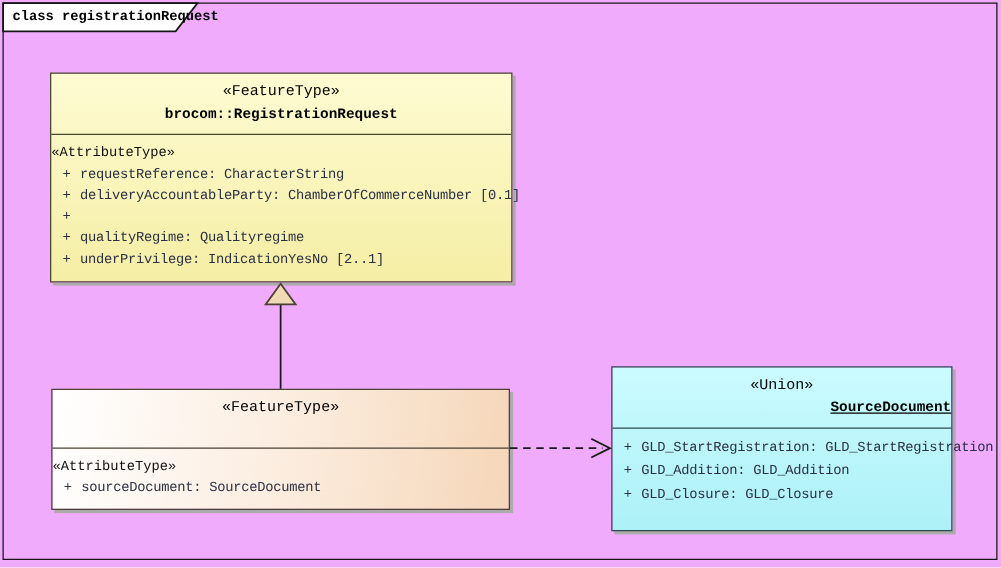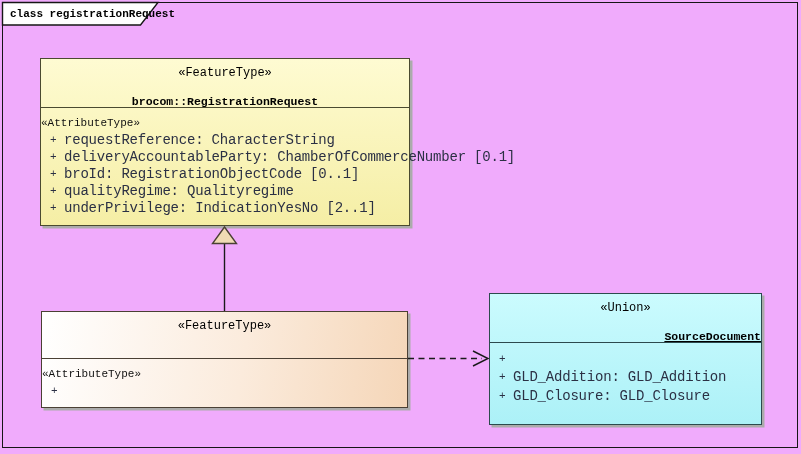--- a/index.html
+++ b/index.html
@@ -42,29 +42,29 @@
     background:linear-gradient(180deg,#CBFBFE 0%,#ACF1F7 100%);
     border:1.5px solid #2C4A4E;
   }
 
   .box-header { text-align:center; padding-top:7px; }
   #parent-box .box-header { height:48.5px; border-bottom:1.5px solid #4A4A30; }
   #child-box  .box-header { height:46.5px; border-bottom:1.5px solid #4A4034; }
   #union-box  .box-header { height:48.5px; border-bottom:1.5px solid #2C4A4E; }
 
   .stereo { font-size:12px; color:#000; line-height:15px; }
-  .cls-name { font-size:11.5px; font-weight:bold; color:#000; line-height:16px; margin-top:13px; white-space:nowrap; }
+  .cls-name { font-size:11.5px; font-weight:bold; color:#000; line-height:16px; margin-top:3px; white-space:nowrap; }
   .cls-name.underlined { text-decoration:underline;text-align:right; }
 
   .compartment { padding-top:7px; }
   .section-label { padding-left:0; font-size:11px; color:#101010; height:17px; line-height:17px; white-space:nowrap; }
   .attr-row { display:flex; height:17px; line-height:17px; white-space:nowrap; }
   #union-box .section-label, #union-box .attr-row { height:18.5px; line-height:18.5px; }
   .attr-vis { width:23px; padding-left:9px; font-size:11px; color:#2B3044; flex:0 0 auto; }
-  .attr-text { font-size:14px; color:#2B3044; letter-spacing:-0.2px; }
+  .attr-text { font-size:11px; color:#2B3044; letter-spacing:-0.2px; }
 </style>
 </head>
 <body>
 
 <div id="canvas">
 
   <div id="frame"></div>
 
   <svg id="connector-layer" width="801" height="454" viewBox="0 0 801 454">
 
@@ -93,53 +93,54 @@
       <div class="attr-row">
         <span class="attr-vis">+</span>
         <span class="attr-text">requestReference: CharacterString</span>
       </div>
       <div class="attr-row">
         <span class="attr-vis">+</span>
         <span class="attr-text">deliveryAccountableParty: ChamberOfCommerceNumber [0.1]</span>
       </div>
       <div class="attr-row">
         <span class="attr-vis">+</span>
-        <span class="attr-text">broId: RegistrationObjectCode [0..1]</span>
       </div>
       <div class="attr-row">
         <span class="attr-vis">+</span>
         <span class="attr-text">qualityRegime: Qualityregime</span>
       </div>
       <div class="attr-row">
         <span class="attr-vis">+</span>
         <span class="attr-text">underPrivilege: IndicationYesNo [2..1]</span>
       </div>
     </div>
   </div>
 
   <div id="child-box" class="uml-box">
     <div class="box-header">
       <div class="stereo">«FeatureType»</div>
     </div>
     <div class="compartment">
       <div class="section-label">«AttributeType»</div>
       <div class="attr-row">
         <span class="attr-vis">+</span>
+        <span class="attr-text">sourceDocument: SourceDocument</span>
       </div>
     </div>
   </div>
 
   <div id="union-box" class="uml-box">
     <div class="box-header">
       <div class="stereo">«Union»</div>
       <div class="cls-name underlined">SourceDocument</div>
     </div>
     <div class="compartment">
       <div class="attr-row">
         <span class="attr-vis">+</span>
+        <span class="attr-text">GLD_StartRegistration: GLD_StartRegistration</span>
       </div>
       <div class="attr-row">
         <span class="attr-vis">+</span>
         <span class="attr-text">GLD_Addition: GLD_Addition</span>
       </div>
       <div class="attr-row">
         <span class="attr-vis">+</span>
         <span class="attr-text">GLD_Closure: GLD_Closure</span>
       </div>
     </div>

